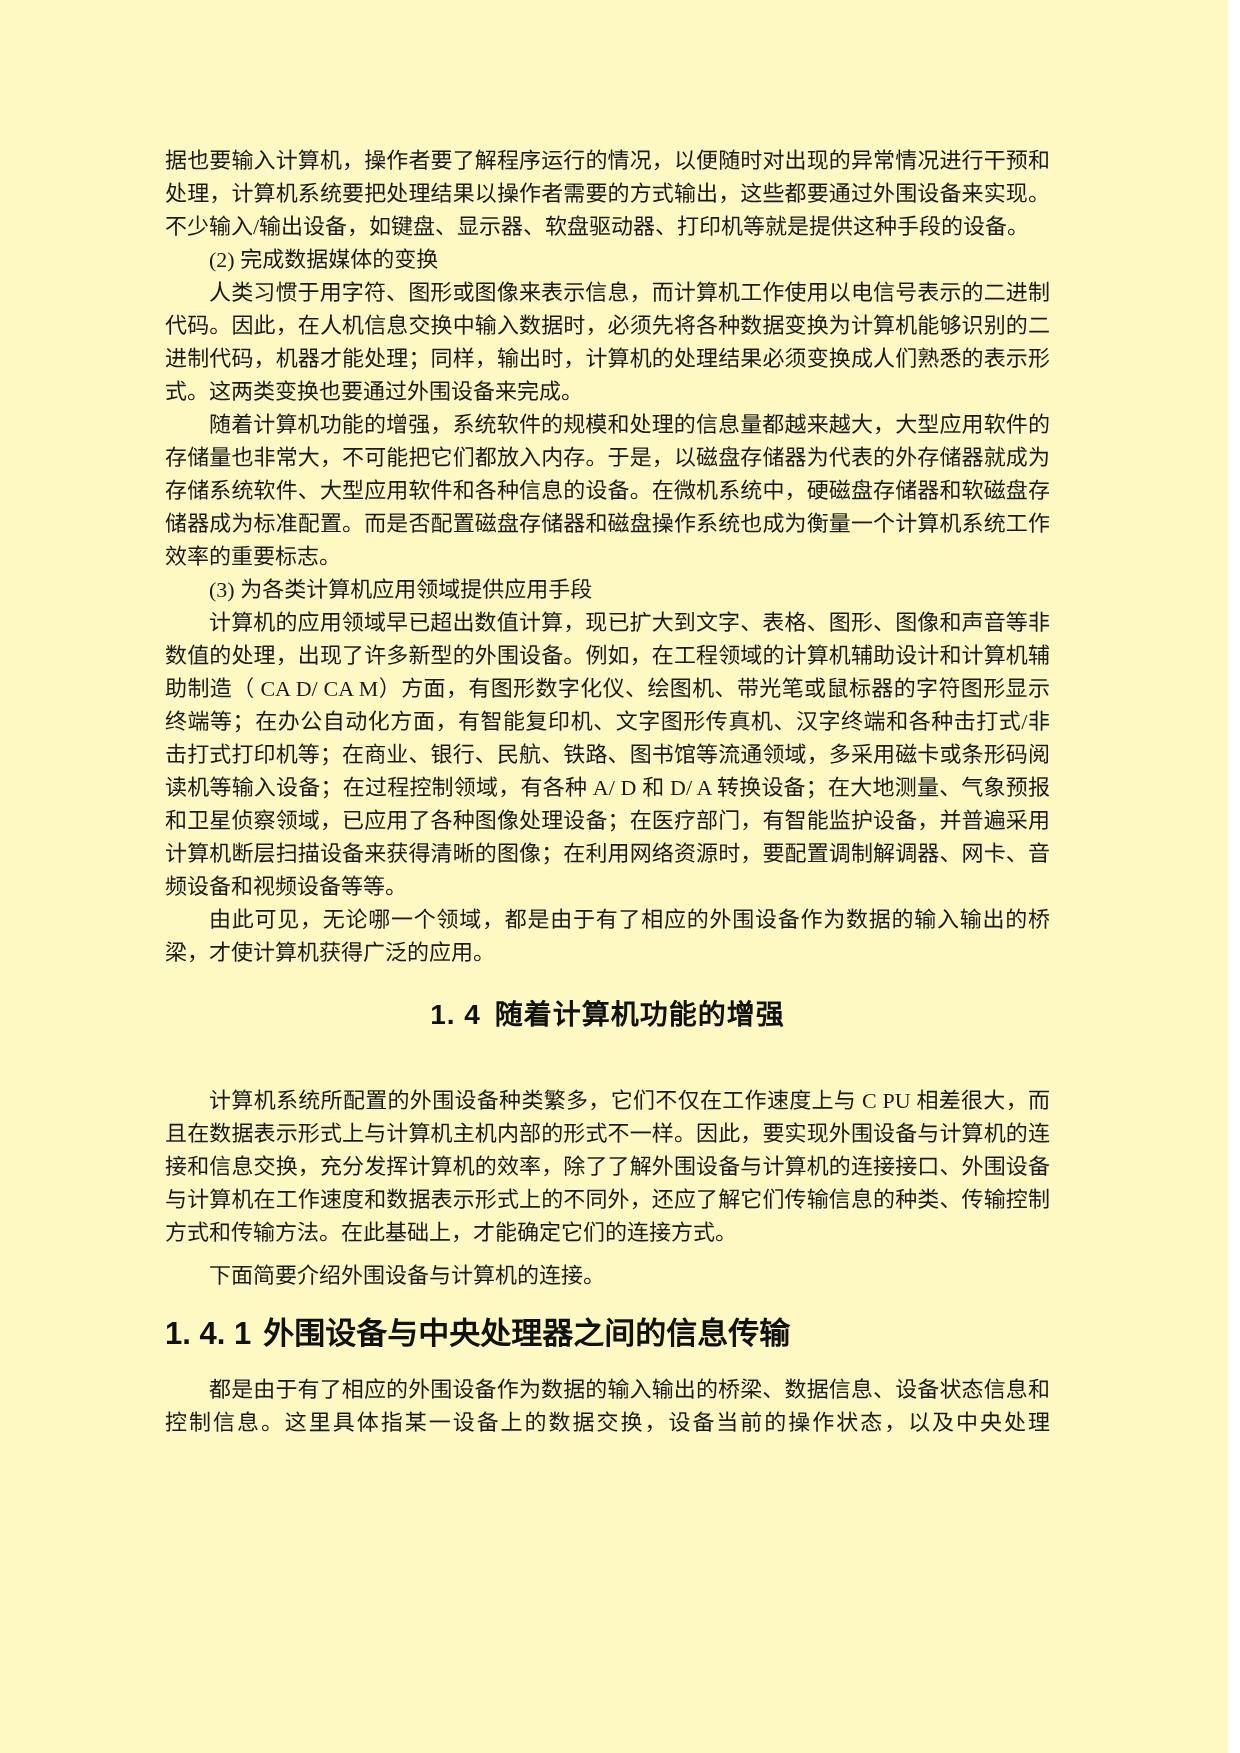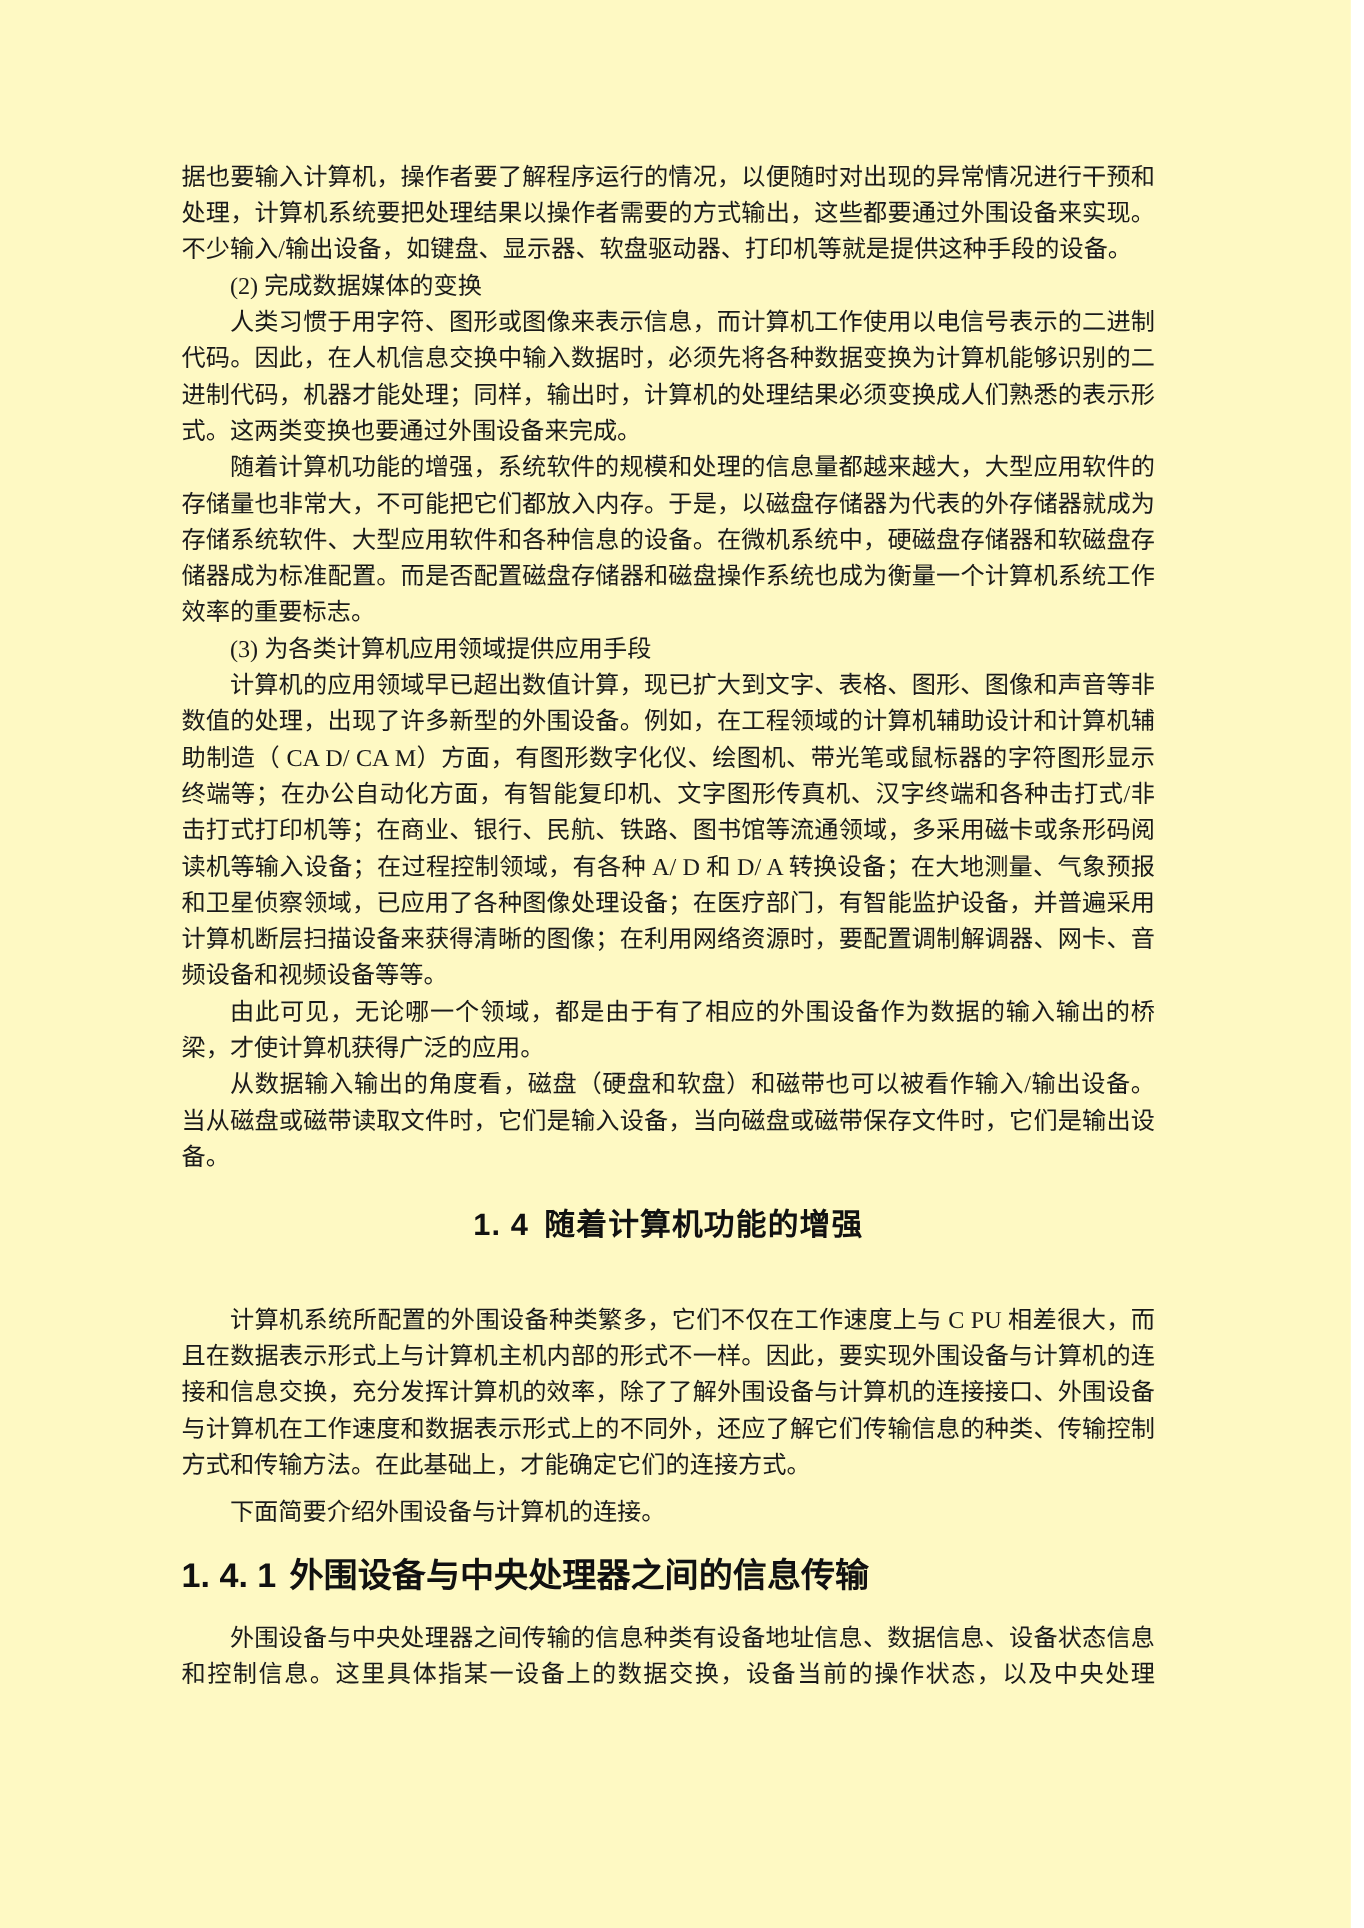--- a/index.html
+++ b/index.html
@@ -81,30 +81,29 @@
 
 
     <p class="body indent">随着计算机功能的增强，系统软件的规模和处理的信息量都越来越大，大型应用软件的存储量也非常大，不可能把它们都放入内存。于是，以磁盘存储器为代表的外存储器就成为存储系统软件、大型应用软件和各种信息的设备。在微机系统中，硬磁盘存储器和软磁盘存储器成为标准配置。而是否配置磁盘存储器和磁盘操作系统也成为衡量一个计算机系统工作效率的重要标志。</p>
 
     <p class="body indent">(3) 为各类计算机应用领域提供应用手段</p>
 
     <p class="body indent">计算机的应用领域早已超出数值计算，现已扩大到文字、表格、图形、图像和声音等非数值的处理，出现了许多新型的外围设备。例如，在工程领域的计算机辅助设计和计算机辅助制造（ CA D/ CA M）方面，有图形数字化仪、绘图机、带光笔或鼠标器的字符图形显示终端等；在办公自动化方面，有智能复印机、文字图形传真机、汉字终端和各种击打式/非击打式打印机等；在商业、银行、民航、铁路、图书馆等流通领域，多采用磁卡或条形码阅读机等输入设备；在过程控制领域，有各种 A/ D 和 D/ A 转换设备；在大地测量、气象预报和卫星侦察领域，已应用了各种图像处理设备；在医疗部门，有智能监护设备，并普遍采用计算机断层扫描设备来获得清晰的图像；在利用网络资源时，要配置调制解调器、网卡、音频设备和视频设备等等。</p>
 
     <p class="body indent">由此可见，无论哪一个领域，都是由于有了相应的外围设备作为数据的输入输出的桥梁，才使计算机获得广泛的应用。</p>
 
-    <p class="body indent">从数据输入输出的角度看，磁盘（硬盘和软盘）和磁带也可以被看作输入/输出设备。当从磁盘或磁带读取文件时，它们是输入设备，当向磁盘或磁带保存文件时，它们是输出设备。</p>
 
     <h1 class="section-heading">
       <span class="num">1. 4</span><span class="title">随着计算机功能的增强</span>
     </h1>
 
     <p class="body indent">计算机系统所配置的外围设备种类繁多，它们不仅在工作速度上与 C PU 相差很大，而且在数据表示形式上与计算机主机内部的形式不一样。因此，要实现外围设备与计算机的连接和信息交换，充分发挥计算机的效率，除了了解外围设备与计算机的连接接口、外围设备与计算机在工作速度和数据表示形式上的不同外，还应了解它们传输信息的种类、传输控制方式和传输方法。在此基础上，才能确定它们的连接方式。</p>
 
     <p class="body indent space-before">下面简要介绍外围设备与计算机的连接。</p>
 
     <h2 class="subsection-heading">
       <span class="num">1. 4. 1</span><span class="title">外围设备与中央处理器之间的信息传输</span>
     </h2>
 
-    <p class="body indent continues">外围设备与中央处理器之间传输的信息种类有设备地址信息、数据信息、设备状态信息和控制信息。这里具体指某一设备上的数据交换，设备当前的操作状态，以及中央处理</p>
+    <p class="body indent continues">都是由于有了相应的外围设备作为数据的输入输出的桥梁、数据信息、设备状态信息和控制信息。这里具体指某一设备上的数据交换，设备当前的操作状态，以及中央处理</p>
 
   </div>
 </div>
 
 </body></html>

